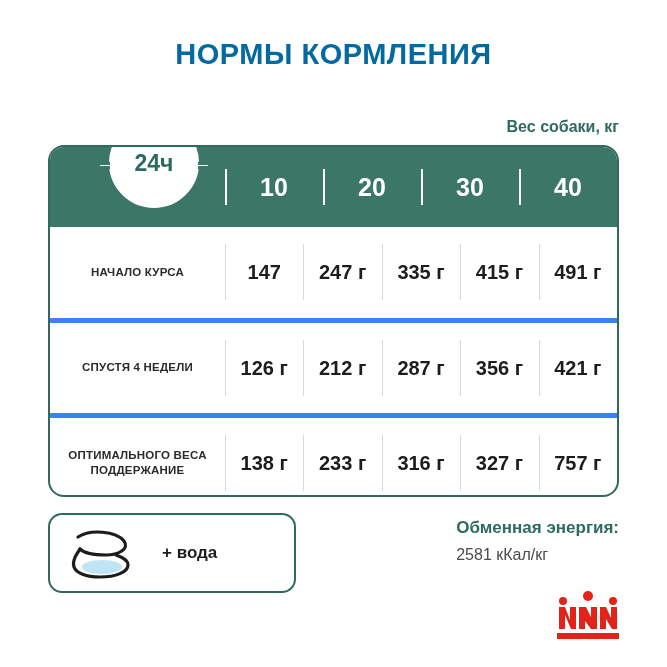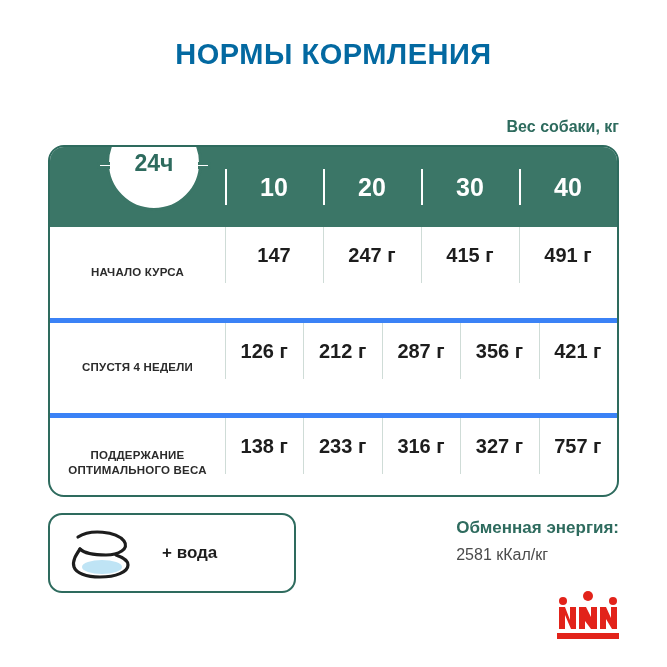--- a/index.html
+++ b/index.html
@@ -159,20 +159,21 @@
     letter-spacing: 0.2px;
     line-height: 15px;
     padding: 0 8px;
     box-sizing: border-box;
   }
 
   .row-cells {
     flex: 1 1 auto;
     display: flex;
     height: 100%;
+    align-items: center;
   }
 
   .cell {
     flex: 1 1 0;
     text-align: center;
     color: #1d1d1d;
     font-size: 20px;
     font-weight: bold;
     position: relative;
     height: 56px;
@@ -268,40 +269,41 @@
       <div class="clock-text">24ч</div>
     </div>
 
     <div class="table-body">
 
       <div class="row">
         <div class="row-label">НАЧАЛО КУРСА</div>
         <div class="row-cells">
           <div class="cell">147</div>
           <div class="cell">247 г</div>
+          <div class="cell">335 г</div>
           <div class="cell">415 г</div>
           <div class="cell">491 г</div>
         </div>
       </div>
 
       <div class="row">
         <div class="row-label">СПУСТЯ 4 НЕДЕЛИ</div>
         <div class="row-cells">
           <div class="cell">126 г</div>
           <div class="cell">212 г</div>
           <div class="cell">287 г</div>
           <div class="cell">356 г</div>
           <div class="cell">421 г</div>
         </div>
       </div>
 
       <div class="row">
         <div class="row-label">
+          <div>ОПТИМАЛЬНОГО ВЕСА</div>
           <div>ПОДДЕРЖАНИЕ</div>
-          <div>ОПТИМАЛЬНОГО ВЕСА</div>
         </div>
         <div class="row-cells">
           <div class="cell">138 г</div>
           <div class="cell">233 г</div>
           <div class="cell">316 г</div>
           <div class="cell">327 г</div>
           <div class="cell">757 г</div>
         </div>
       </div>
 

